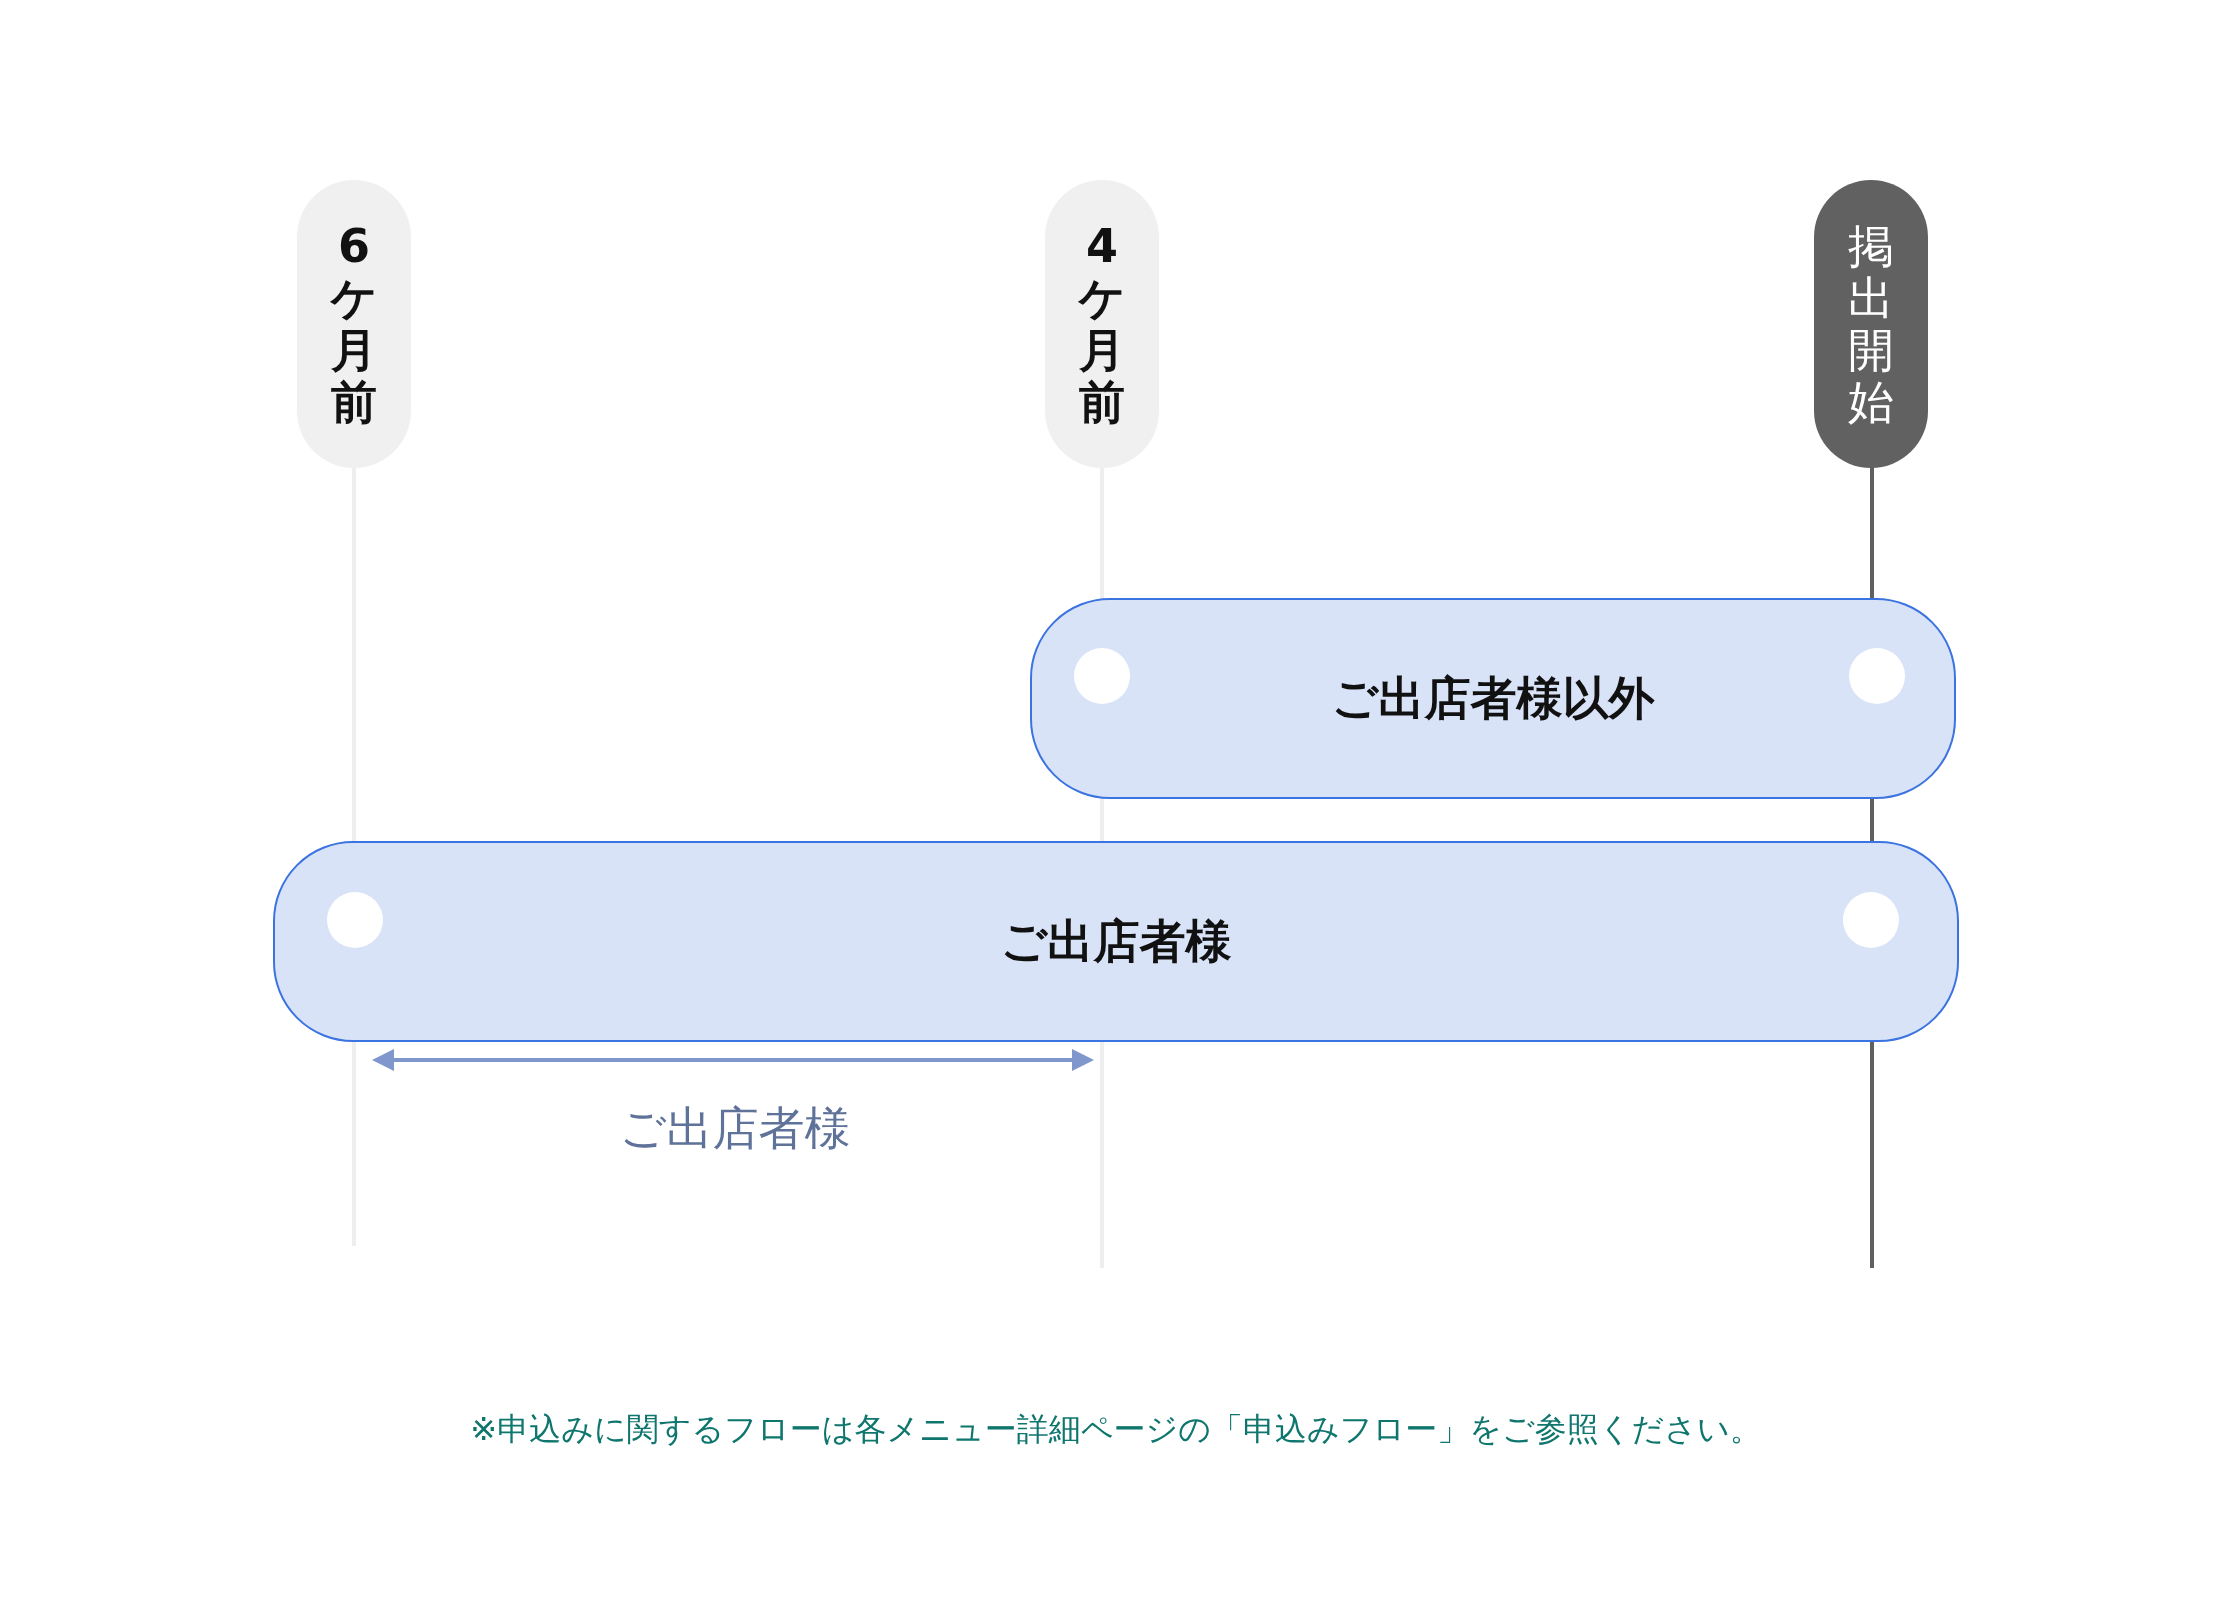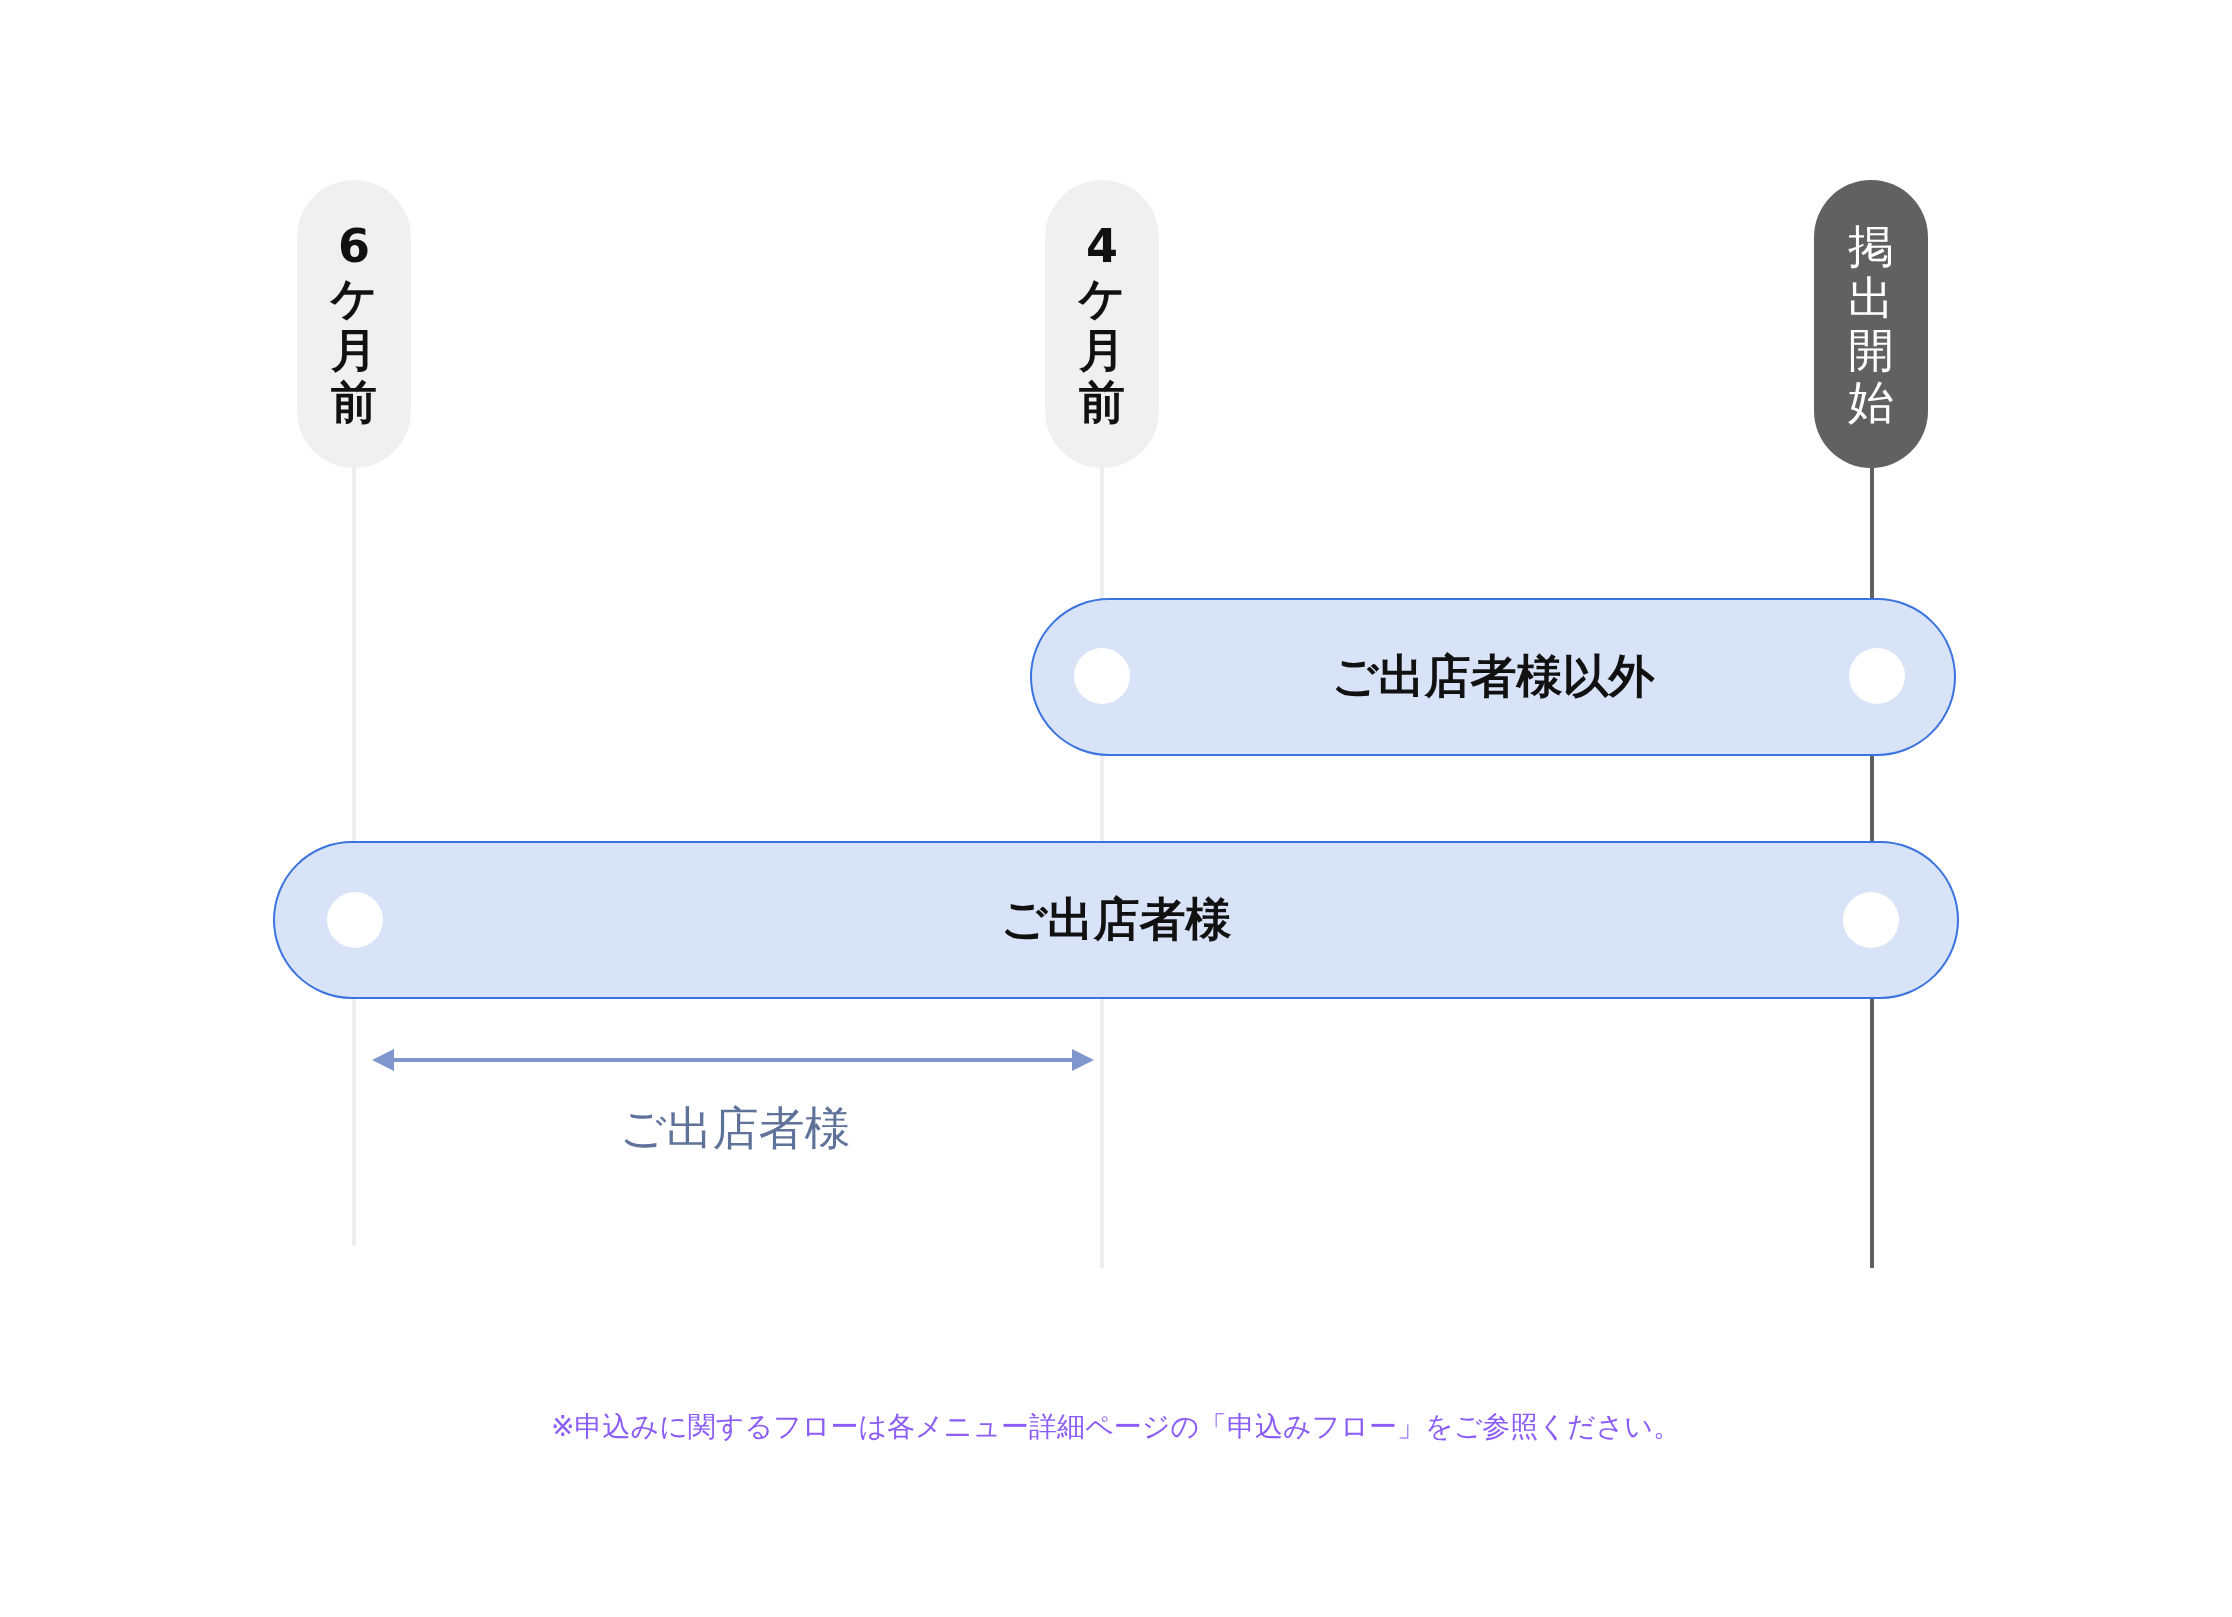--- a/index.html
+++ b/index.html
@@ -37,21 +37,21 @@
   .pill .ch {
     display: block;
     font-size: 46px;
     line-height: 52px;
     font-weight: bold;
     text-align: center;
   }
   .pill.dark .ch { font-weight: normal; }
   .bar {
     position: absolute;
-    height: 158px;
+    height: 201px;
     background: #d9e3f8;
     border: 2px solid #3b73e0;
     border-radius: 80px;
     box-sizing: border-box;
     display: flex;
     align-items: center;
     justify-content: center;
   }
   .bar .label {
     font-size: 46px;
@@ -82,22 +82,22 @@
     color: #5f7299;
     font-size: 46px;
     line-height: 56px;
   }
   .footnote {
     position: absolute;
     left: 0;
     top: 1408px;
     width: 2232px;
     text-align: center;
-    font-size: 28px;
-    color: #8b5cf6;
+    font-size: 32px;
+    color: #0f766e;
   }
 </style>
 </head>
 <body>
 
 <div class="vline light" style="left:352px; top:467px; height:779px;"></div>
 <div class="vline light" style="left:1100px; top:467px; height:801px;"></div>
 <div class="vline dark" style="left:1870px; top:467px; height:801px;"></div>
 
 <div class="pill light" style="left:297px;">

